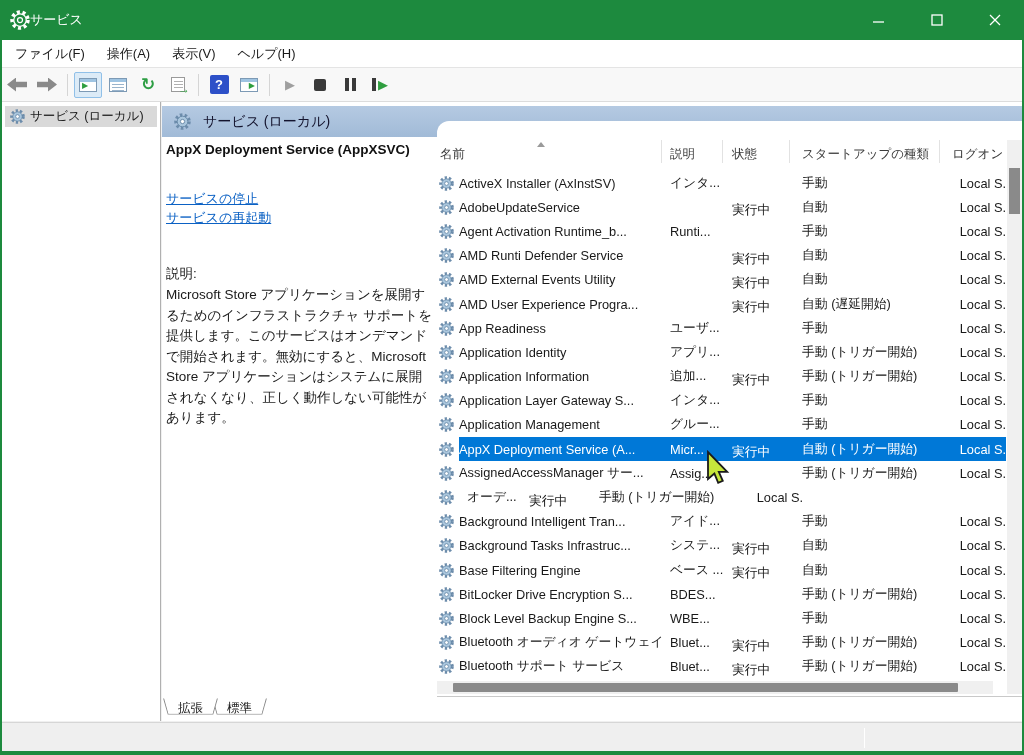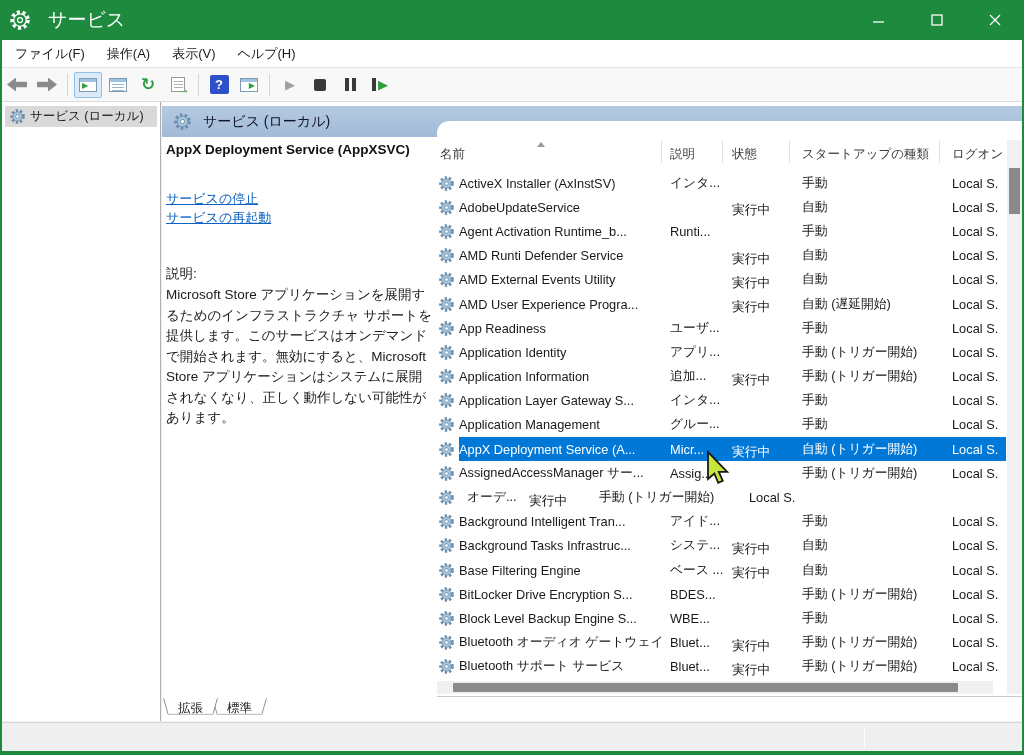--- a/index.html
+++ b/index.html
@@ -2,21 +2,21 @@
 <html><head>
 <meta charset="utf-8">
 <style>
   html,body{margin:0;padding:0;background:#444;}
   *{box-sizing:border-box;font-family:"Liberation Sans","DejaVu Sans",sans-serif;}
   #window{position:relative;width:1024px;height:755px;background:#f0f0f0;overflow:hidden;}
 
   
   .titlebar{position:absolute;left:0;top:0;width:1024px;height:40px;background:#1d8a3e;display:flex;align-items:center;}
   .titlebar .app-icon{margin-left:10px;width:20px;height:20px;}
-  .titlebar .title{color:#ffffff;font-size:19px;margin-left:18px;font-family:Liberation Serif, serif;}
+  .titlebar .title{color:#ffffff;font-size:13px;margin-left:0;font-family:Liberation Serif, serif;}
   .win-controls{position:absolute;right:0;top:0;height:40px;display:flex;}
   .win-btn{width:58px;height:40px;display:flex;align-items:center;justify-content:center;color:#fff;}
 
   
   .menubar{position:absolute;left:2px;top:40px;width:1020px;height:28px;background:#ffffff;display:flex;align-items:center;border-bottom:1px solid #e4e4e4;}
   .menu-item{padding:0 9px;font-size:13px;color:#1a1a1a;height:100%;display:flex;align-items:center;margin-left:4px;}
 
   
   .toolbar{position:absolute;left:2px;top:68px;width:1020px;height:34px;background:#f8f8f8;border-bottom:1px solid #dcdcdc;display:flex;align-items:center;}
   .tb-sep{width:1px;height:22px;background:#d5d5d5;margin:0 5px;}
@@ -78,21 +78,21 @@
   .sort-caret{position:absolute;left:100px;top:2px;width:0;height:0;border-left:4px solid transparent;border-right:4px solid transparent;border-bottom:5px solid #9a9a9a;}
 
   .rows{position:absolute;left:0;top:50px;width:569px;}
   .row{display:flex;height:24.2px;align-items:center;font-size:12.8px;color:#191919;}
   .icon-zone{width:22px;display:flex;justify-content:flex-start;padding-left:2px;flex:0 0 auto;}
   .cells{flex:1;display:flex;height:100%;align-items:center;min-width:0;}
   .c-name{width:203px;}
   .c-desc{width:61px;padding-left:8px;}
   .c-status{width:67px;padding-left:9px;margin-top:7px;}
   .c-startup{width:150px;padding-left:12px;}
-  .c-logon{width:66px;padding-left:12px;}
+  .c-logon{width:66px;padding-left:12px;text-align:right;}
   .cells span{white-space:nowrap;overflow:hidden;flex:0 0 auto;}
   .row.selected .cells{background:#0078d7;color:#ffffff;}
 
   
   .vscroll{position:absolute;right:0;top:19px;width:15px;height:545px;background:#f0f0f0;}
   .vthumb{position:absolute;left:2px;top:28px;width:11px;height:46px;background:#8a8a8a;}
   .hscroll{position:absolute;left:0;top:560px;width:556px;height:13px;background:#f0f0f0;}
   .hthumb{position:absolute;left:16px;top:2px;width:505px;height:9px;background:#8a8a8a;border-radius:1px;}
   .scroll-corner{position:absolute;right:0;top:560px;width:15px;height:13px;background:#f0f0f0;}
   .list-bottom-line{position:absolute;left:0;top:575px;width:585px;height:1px;background:#c9c9c9;}

